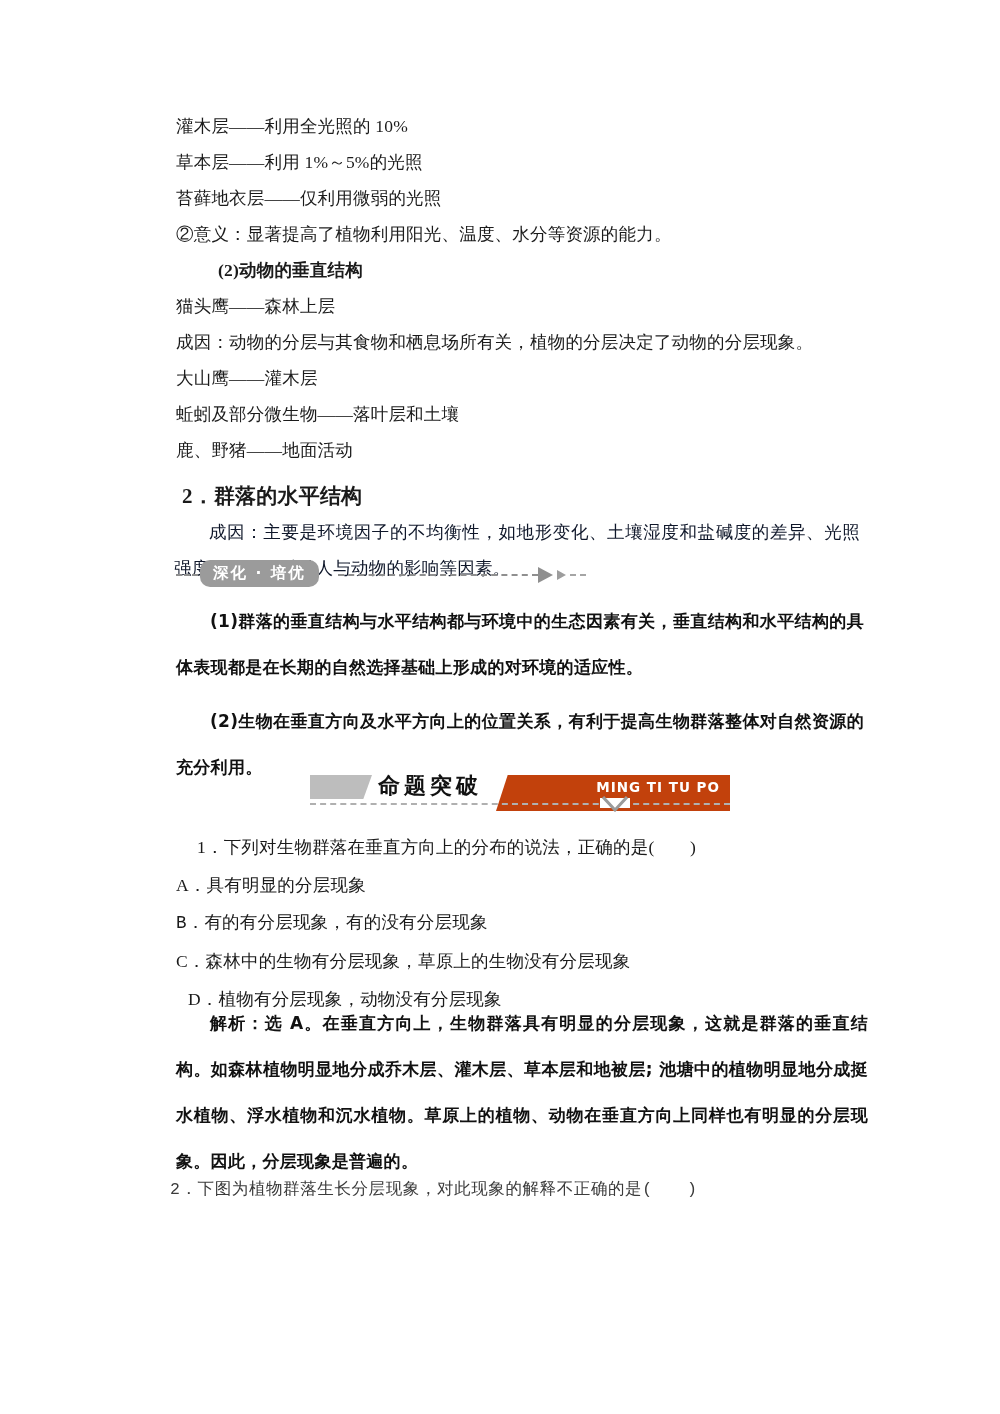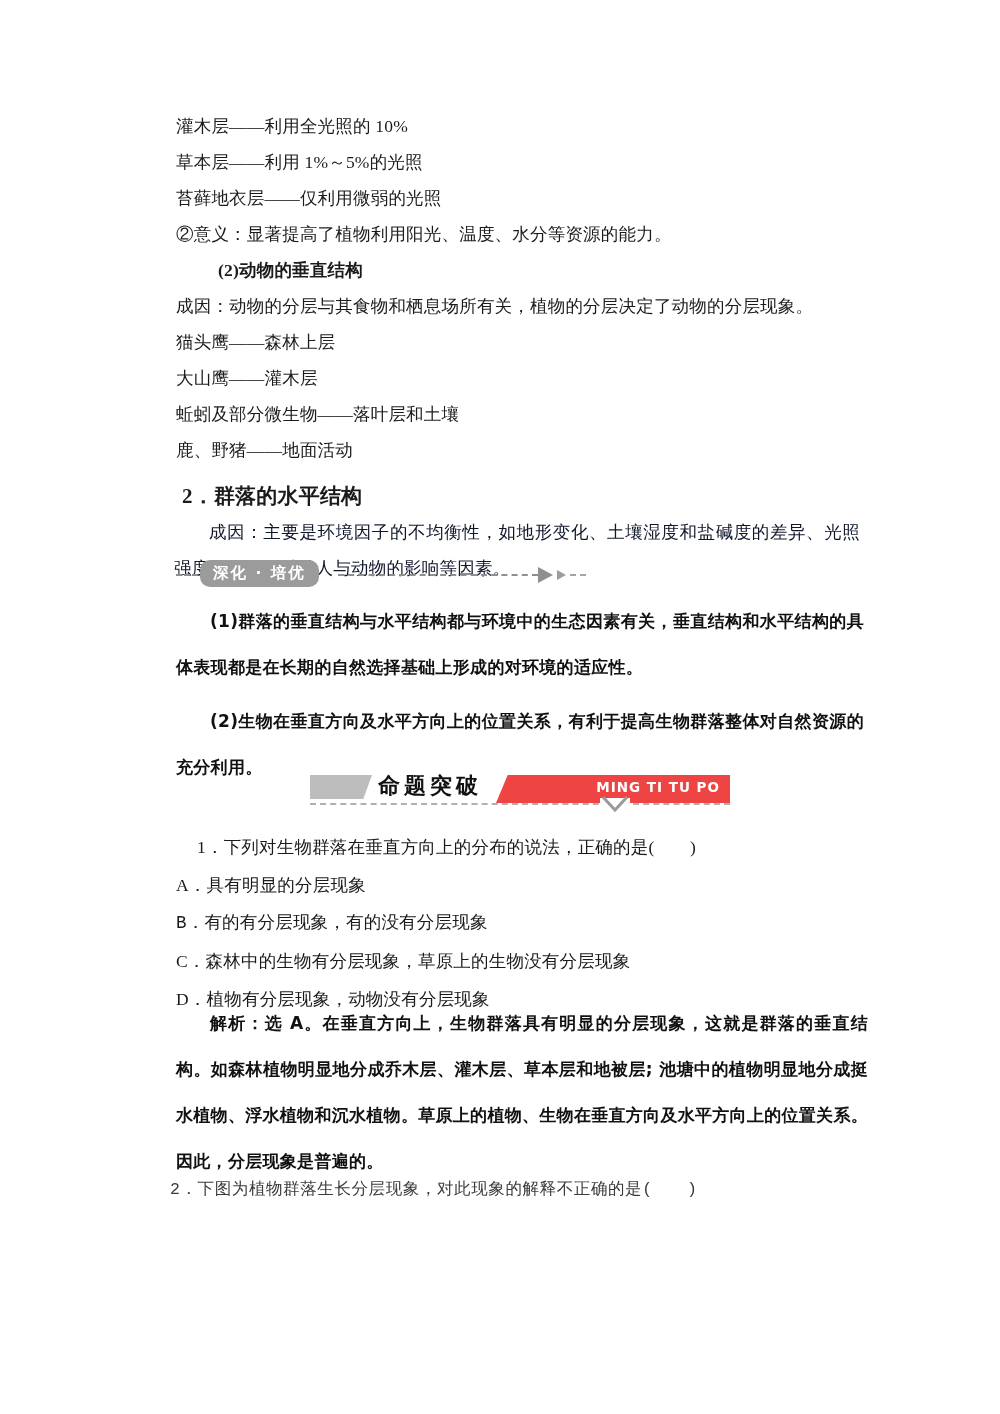--- a/index.html
+++ b/index.html
@@ -168,22 +168,22 @@
     line-height: 32px;
     letter-spacing: 4px;
     color: #111111;
     white-space: nowrap;
   }
   .mt-banner {
     position: absolute;
     left: 186px;
     top: 5px;
     width: 234px;
-    height: 28px;
-    background: #ef4444;
+    height: 36px;
+    background: #c2410c;
     clip-path: polygon(5% 0, 100% 0, 100% 100%, 0 100%);
   }
   .mt-banner-text {
     position: absolute;
     right: 10px;
     top: 0;
     height: 24px;
     line-height: 24px;
     color: #ffffff;
     font-family: "DejaVu Sans", "Liberation Sans", sans-serif;
@@ -230,23 +230,23 @@
 <div class="page">
 
   <div class="content">
 
     <div class="line">灌木层——利用全光照的 10%</div>
     <div class="line">草本层——利用 1%～5%的光照</div>
     <div class="line">苔藓地衣层——仅利用微弱的光照</div>
     <div class="line">②意义：显著提高了植物利用阳光、温度、水分等资源的能力。</div>
 
     <div class="line bold">(2)动物的垂直结构</div>
+    <div class="line">猫头鹰——森林上层</div>
+
     <div class="line">成因：动物的分层与其食物和栖息场所有关，植物的分层决定了动物的分层现象。</div>
-
-    <div class="line">猫头鹰——森林上层</div>
     <div class="line">大山鹰——灌木层</div>
     <div class="line">蚯蚓及部分微生物——落叶层和土壤</div>
     <div class="line">鹿、野猪——地面活动</div>
 
     <div class="num-head" style="margin-left:6px;">2．群落的水平结构</div>
     <div class="para indent" style="width:686px; margin-left:-2px;">成因：主要是环境因子的不均衡性，如地形变化、土壤湿度和盐碱度的差异、光照强度的不同，以及人与动物的影响等因素。</div>
   </div>
 
   <div class="shenhua">
     <div class="sh-dash-left"></div>
@@ -275,24 +275,24 @@
         <polyline points="1,1 13,14 25,1" fill="none" stroke="#9a9a9a" stroke-width="3"></polyline>
       </svg>
     </div>
   </div>
 
   <div style="position:absolute; left:176px; top:828px; width:690px;">
     <div class="choice indent" style="text-indent:1.2em;">1．下列对生物群落在垂直方向上的分布的说法，正确的是(　　)</div>
     <div class="choice" style="margin-left:0px;">A．具有明显的分层现象</div>
     <div class="choice" style="margin-left:0px;font-family:Liberation Mono, monospace;">B．有的有分层现象，有的没有分层现象</div>
     <div class="choice" style="margin-left:0px;">C．森林中的生物有分层现象，草原上的生物没有分层现象</div>
-    <div class="choice" style="margin-left:0px;">D．植物有分层现象，动物没有分层现象</div>
+    <div class="choice" style="margin-left:12px;">D．植物有分层现象，动物没有分层现象</div>
   </div>
 
   <div style="position:absolute; left:176px; top:1000px; width:692px;">
-    <div class="heavy indent">解析：选 A。在垂直方向上，生物群落具有明显的分层现象，这就是群落的垂直结构。如森林植物明显地分成乔木层、灌木层、草本层和地被层; 池塘中的植物明显地分成挺水植物、浮水植物和沉水植物。草原上的植物、生物在垂直方向及水平方向上的位置关系。因此，分层现象是普遍的。</div>
+    <div class="heavy indent">解析：选 A。在垂直方向上，生物群落具有明显的分层现象，这就是群落的垂直结构。如森林植物明显地分成乔木层、灌木层、草本层和地被层; 池塘中的植物明显地分成挺水植物、浮水植物和沉水植物。草原上的植物、动物在垂直方向上同样也有明显的分层现象。因此，分层现象是普遍的。</div>
   </div>
 
   <div style="position:absolute; left:170px; top:1178px; width:700px;">
     <div class="sans">2．下图为植物群落生长分层现象，对此现象的解释不正确的是(　　)</div>
   </div>
 
 </div>
 
 </body></html>

